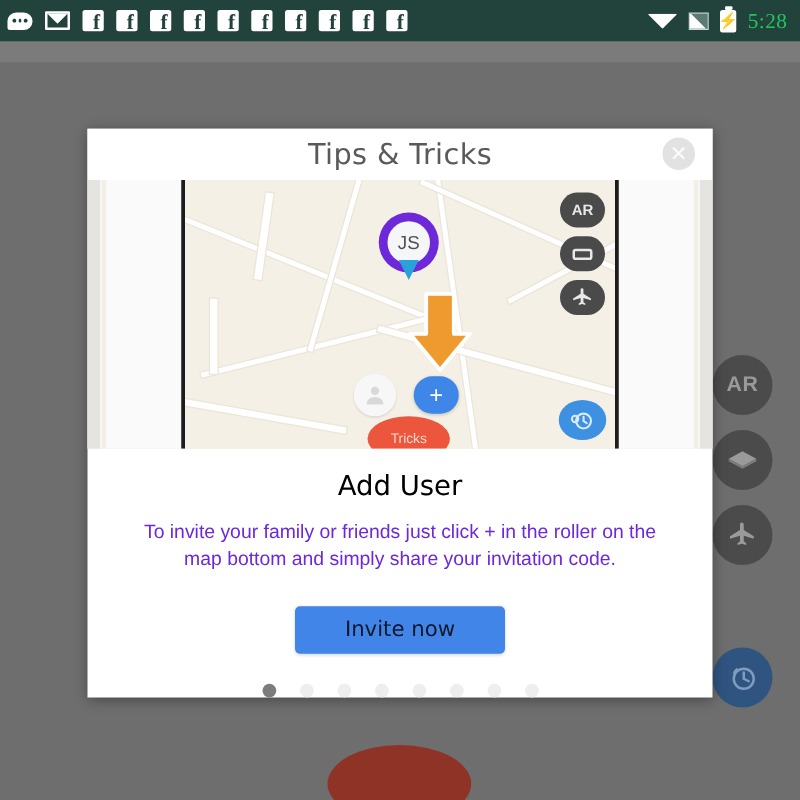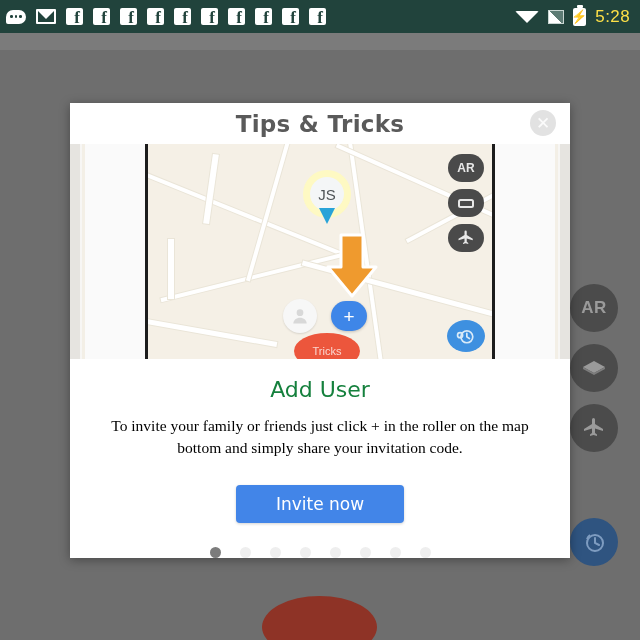--- a/index.html
+++ b/index.html
@@ -23,22 +23,22 @@
     width: 640px; height: 33px;
     background: #21433c;
     display: flex; align-items: center;
     padding: 0 10px 0 6px;
     z-index: 40;
   }
   .sb-left { display: flex; align-items: center; gap: 10px; flex: 1; }
   .sb-right { display: flex; align-items: center; gap: 9px; }
   .sb-ico { display: inline-flex; align-items: center; justify-content: center; }
   .sb-time {
-    color: #fde047; font-size: 17px; letter-spacing: .4px;
-    font-family: Liberation Sans, sans-serif;
+    color: #22c55e; font-size: 17px; letter-spacing: .4px;
+    font-family: Liberation Serif, serif;
   }
 
   
   .ic-bubble { width: 20px; height: 14px; background:#fff; border-radius:7px 7px 7px 2px;
                position: relative; display:flex; align-items:center; justify-content:center; gap:2px;}
   .ic-bubble i { width:2.5px; height:2.5px; background:#21433c; border-radius:50%; display:block;}
   
   .ic-mail { width:20px; height:15px; border:2px solid #fff; border-radius:1px; position:relative; overflow:hidden;}
   .ic-mail:before { content:""; position:absolute; left:-1px; top:-1px; width:0; height:0;
       border-left:9px solid transparent; border-right:9px solid transparent; border-top:9px solid #fff;}
@@ -90,21 +90,21 @@
     background:#ffffff; z-index:30;
     box-shadow: 0 2px 10px rgba(0,0,0,.35);
     display:flex; flex-direction:column;
   }
   #dialog-header {
     height:41px; position:relative; display:flex; align-items:center; justify-content:center;
     background:#fff; flex:0 0 41px;
   }
   #dialog-title {
     font-size:23px; color:#5a5a5a; letter-spacing:.3px;
-    font-family:"DejaVu Sans", sans-serif; font-weight:700;
+    font-family:"DejaVu Sans", sans-serif; font-weight:400;
   }
   #close-btn {
     position:absolute; right:14px; top:7px; width:26px; height:26px; border-radius:50%;
     background:#e2e2e2; display:flex;align-items:center;justify-content:center;
     color:#fbfbfb; font-size:17px; line-height:17px; cursor:pointer;
   }
 
   
   #map-area {
     position:relative; height:215px; flex:0 0 215px; overflow:hidden;
@@ -124,21 +124,21 @@
   .map-gap.l { left:15px; }
   .map-gap.r { right:15px; }
 
   
   .road { position:absolute; background:#ffffff; box-shadow:0 0 0 1px #eae5d8;}
 
   .pin {
     position:absolute; left:297px; top:163px; width:48px; height:54px;
   }
   .pin-head {
-    width:48px; height:48px; border-radius:50%; background:#fef9c3;
+    width:48px; height:48px; border-radius:50%; background:#6d28d9;
     display:flex;align-items:center;justify-content:center;
   }
   .pin-inner {
     width:34px;height:34px;border-radius:50%;background:#f4f6f7;
     display:flex;align-items:center;justify-content:center;
     font-size:15px;color:#4e5356;font-weight:500;
   }
   .pin-tip {
     position:absolute;left:16px;top:38px;width:0;height:0;
     border-left:8px solid transparent;border-right:8px solid transparent;
@@ -170,30 +170,30 @@
     display:flex;align-items:center;justify-content:center; font-size:11px;
   }
   #map-hist {
     position:absolute; left:441px; top:311px; width:38px;height:32px;border-radius:50%;
     background:#3e90e0; color:#d9eaf8; display:flex;align-items:center;justify-content:center;
   }
 
   
   #dialog-body { padding:18px 28px 0; text-align:center; flex:1; }
   #add-user-title {
-    font-size:22px; color:#15803d; font-weight:400;
+    font-size:22px; color:#000000; font-weight:400;
     font-family:"DejaVu Sans", sans-serif; margin-bottom:13px;
   }
   #add-user-desc {
-    font-size:15.5px; color:#000000; line-height:1.42;
-    font-family:Liberation Serif, serif;
+    font-size:15.5px; color:#6d28d9; line-height:1.42;
+    font-family:Liberation Sans, sans-serif;
   }
   #invite-btn {
     margin:26px auto 0; width:168px; height:38px; border-radius:4px;
-    background:#4285e8; color:#ffffff; border:none;
+    background:#4285e8; color:#0f172a; border:none;
     display:flex;align-items:center;justify-content:center;
     font-size:17px; cursor:pointer; box-shadow:0 1px 3px rgba(0,0,0,.18);
     font-family:"DejaVu Sans", sans-serif;
   }
   #dots { display:flex; justify-content:center; gap:19px; padding:24px 0 16px; }
   .dot { width:11px;height:11px;border-radius:50%;background:#eeeeee; }
   .dot.active { background:#7c7c7c; }
 </style>
 </head>
 <body>

